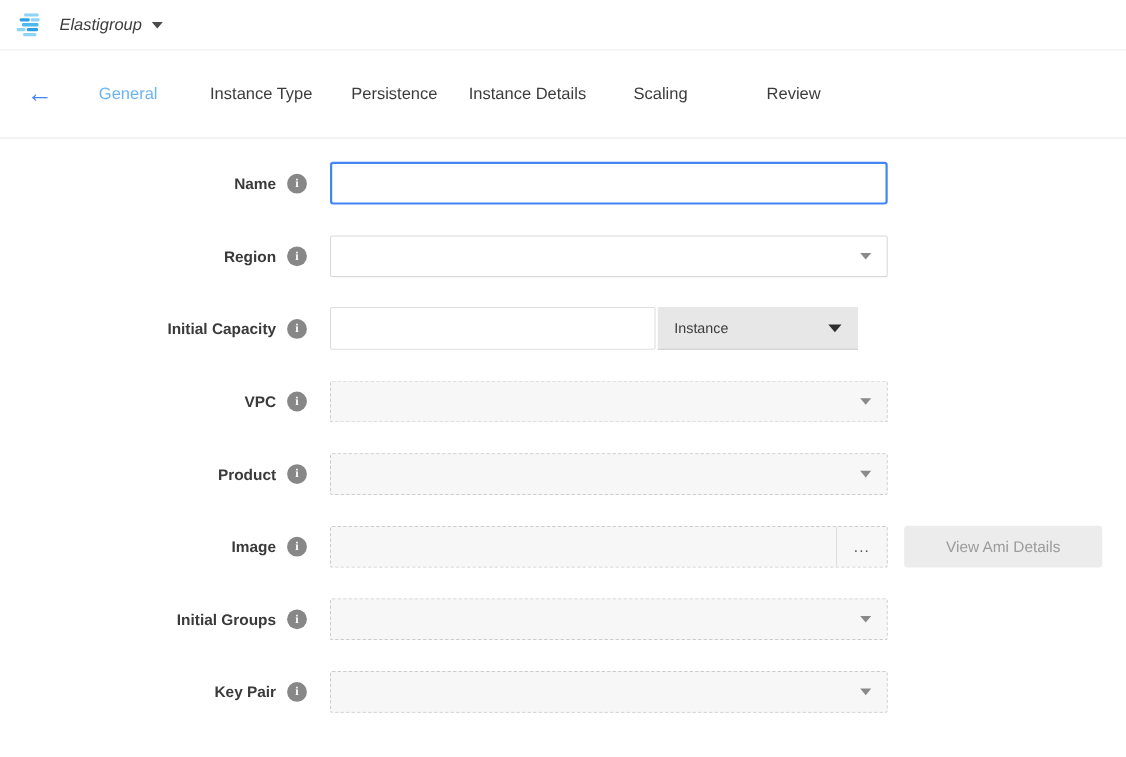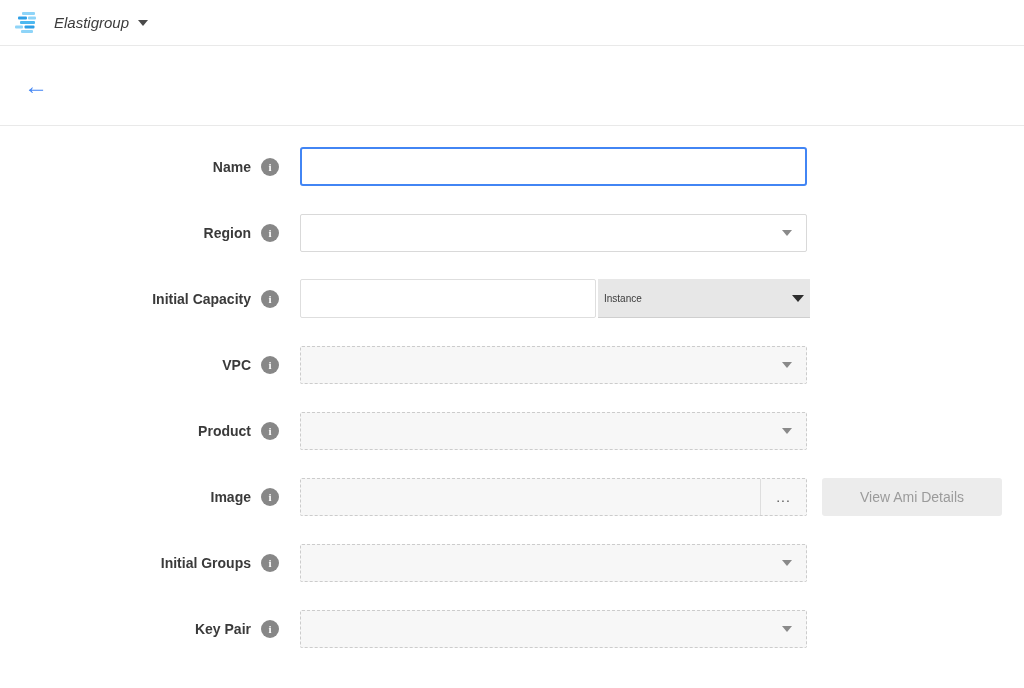--- a/index.html
+++ b/index.html
@@ -109,26 +109,26 @@
   .caret-down.dark { border-top-color: #2e2e2e; border-left-width: 6px; border-right-width: 6px; border-top-width: 7px; }
 
   .capacity-input {
     width: 296px; height: 39px;
     border: 1px solid #dedede; border-radius: 2px;
     font-size: 14px; padding: 0 12px;
     outline: none; background: #fff;
     font-family: "Liberation Sans", sans-serif;
   }
   .unit-select {
-    width: 212px; height: 39px; margin-left: 2px;
+    width: 182px; height: 39px; margin-left: 2px;
     background: #e7e7e7;
     border-bottom: 1px solid #cfcfcf;
     display: flex; align-items: center; justify-content: space-between;
-    padding: 0 6px;
-    font-size: 10px; color: #3c3c3c;
+    padding: 0 15px;
+    font-size: 13px; color: #3c3c3c;
     cursor: pointer;
   }
 
   .image-input {
     width: 507px; height: 38px;
     border: 1px dashed #cccccc; border-radius: 2px;
     background: #f7f7f7;
     display: flex; align-items: center;
   }
   .image-value { flex: 1; padding: 0 12px; font-size: 13px; color: #424242; }
@@ -162,20 +162,28 @@
       <rect x="9.5" y="13.5" width="10" height="3" rx="1" fill="#2e9fe6"></rect>
       <rect x="6" y="18" width="12" height="3" rx="1" fill="#8ed4f8"></rect>
     </svg>
     <span class="app-name">Elastigroup</span>
     <span class="caret-sm"></span>
   </div>
 </div>
 
 <div class="tabbar">
   <div class="back-btn">←</div>
+  <div class="tabs">
+    <div class="tab active">General</div>
+    <div class="tab">Instance Type</div>
+    <div class="tab">Persistence</div>
+    <div class="tab">Instance Details</div>
+    <div class="tab">Scaling</div>
+    <div class="tab">Review</div>
+  </div>
 </div>
 
 <div class="form">
 
   <div class="row">
     <div class="label-cell">
       <span class="field-label">Name</span>
       <span class="info-icon">i</span>
     </div>
     <div class="control">

